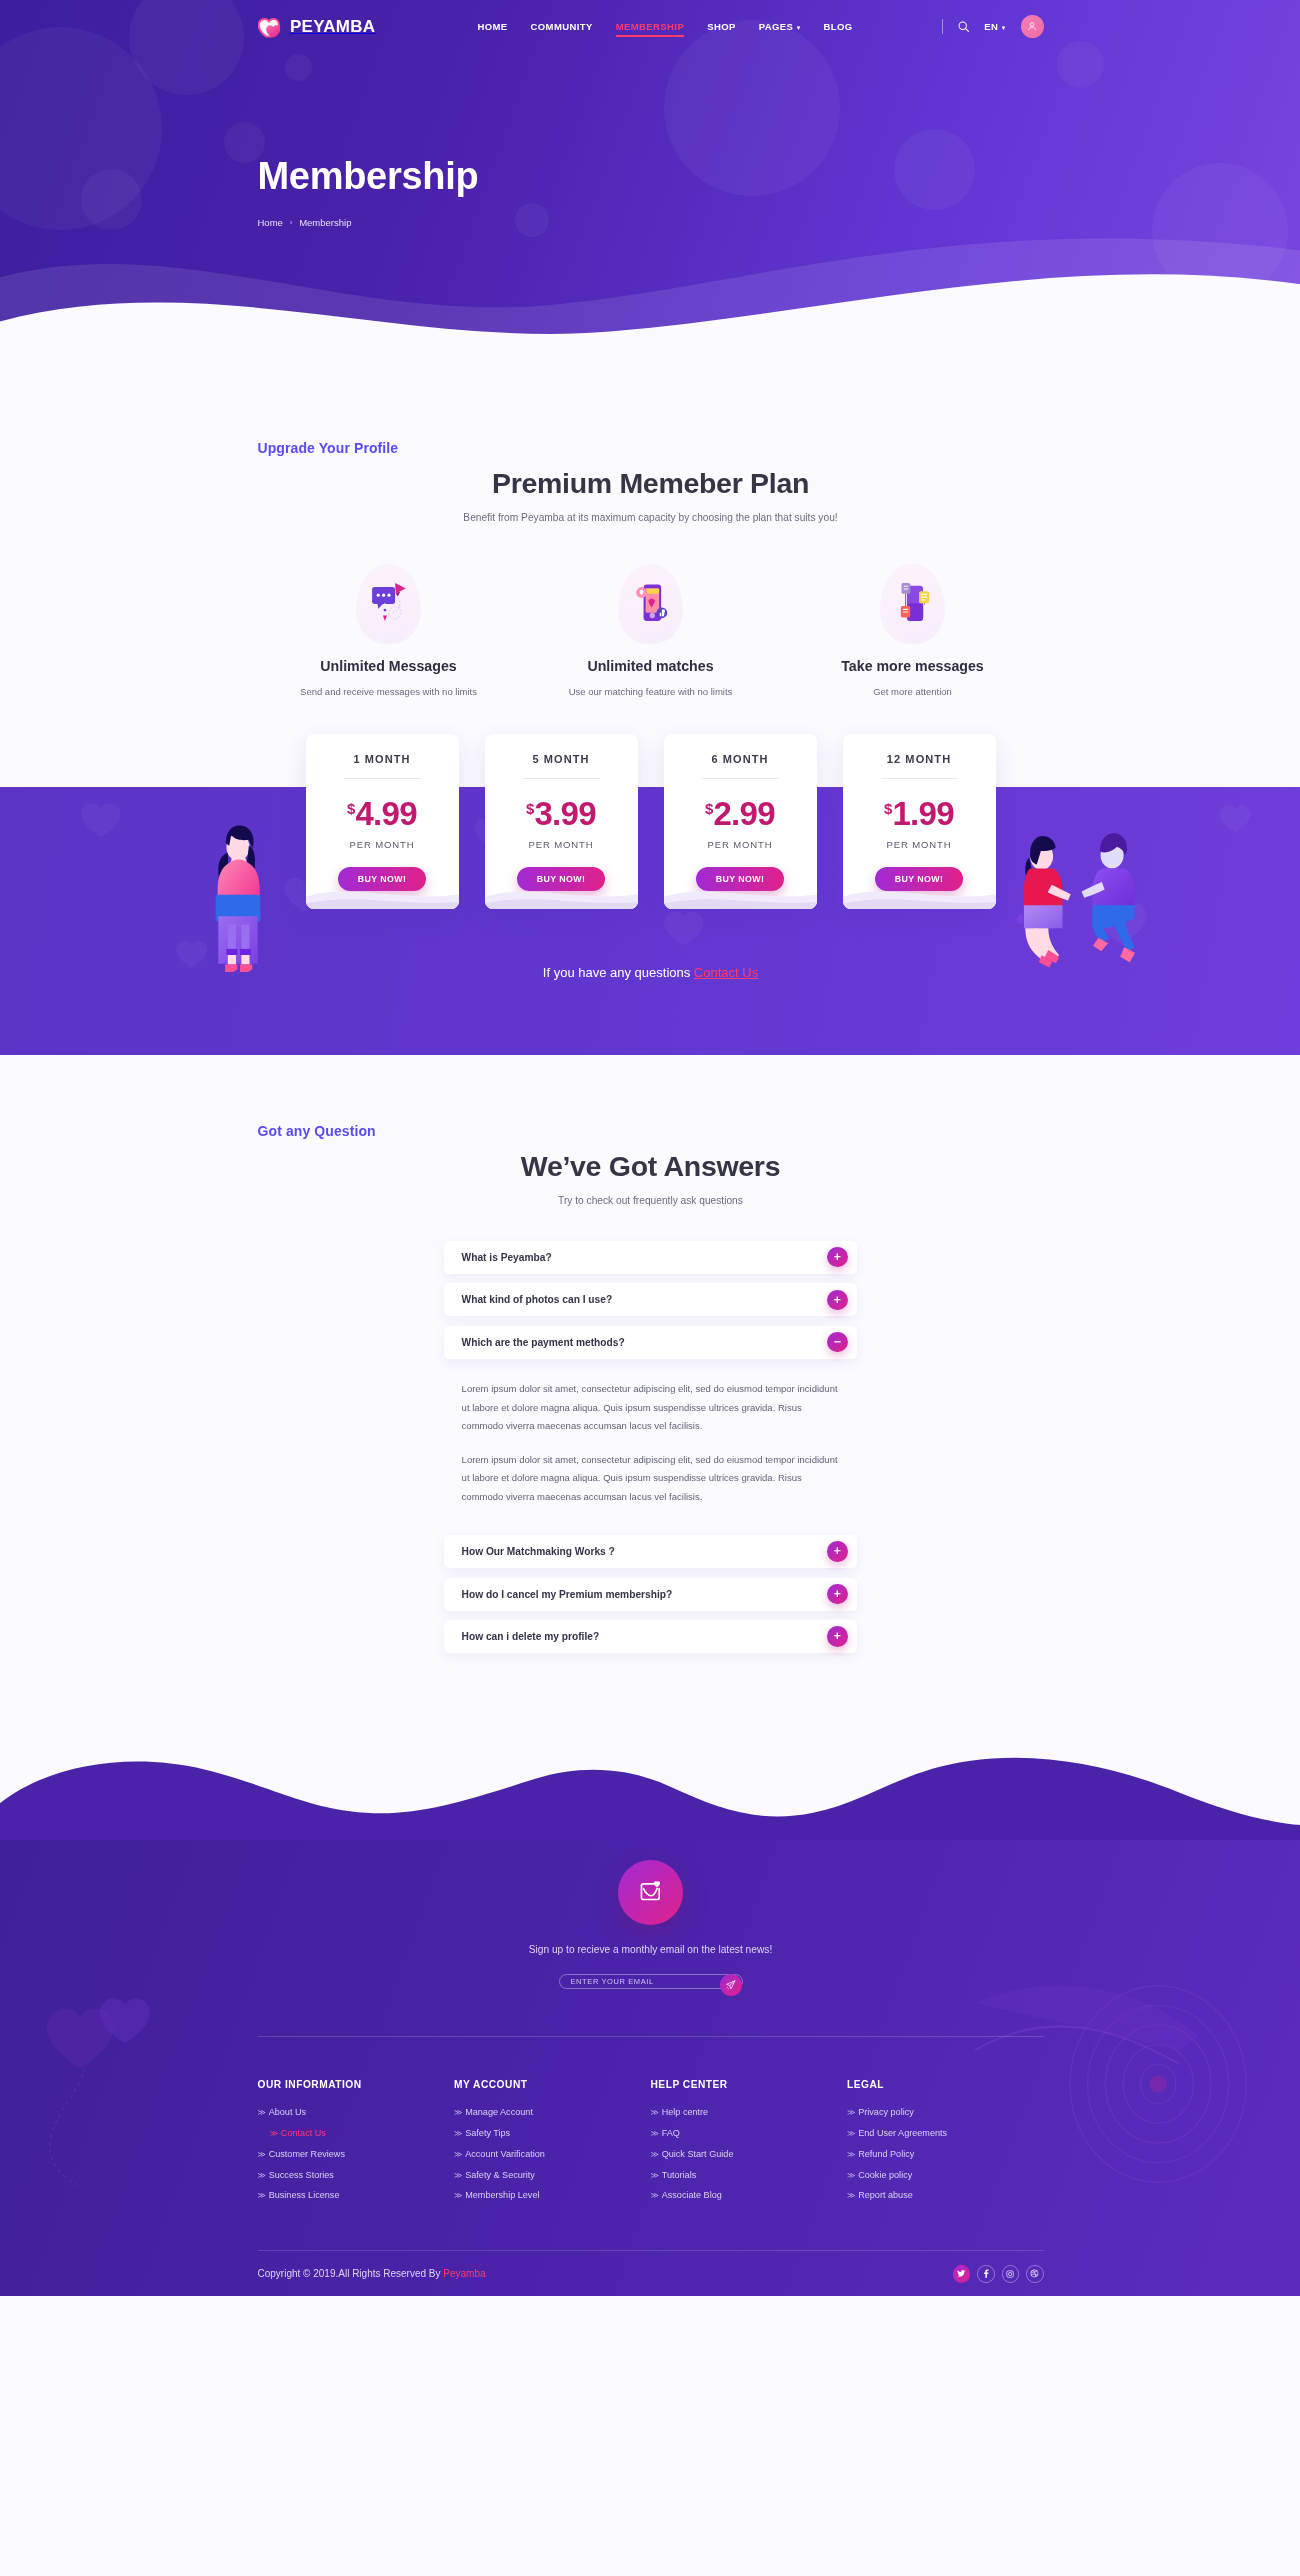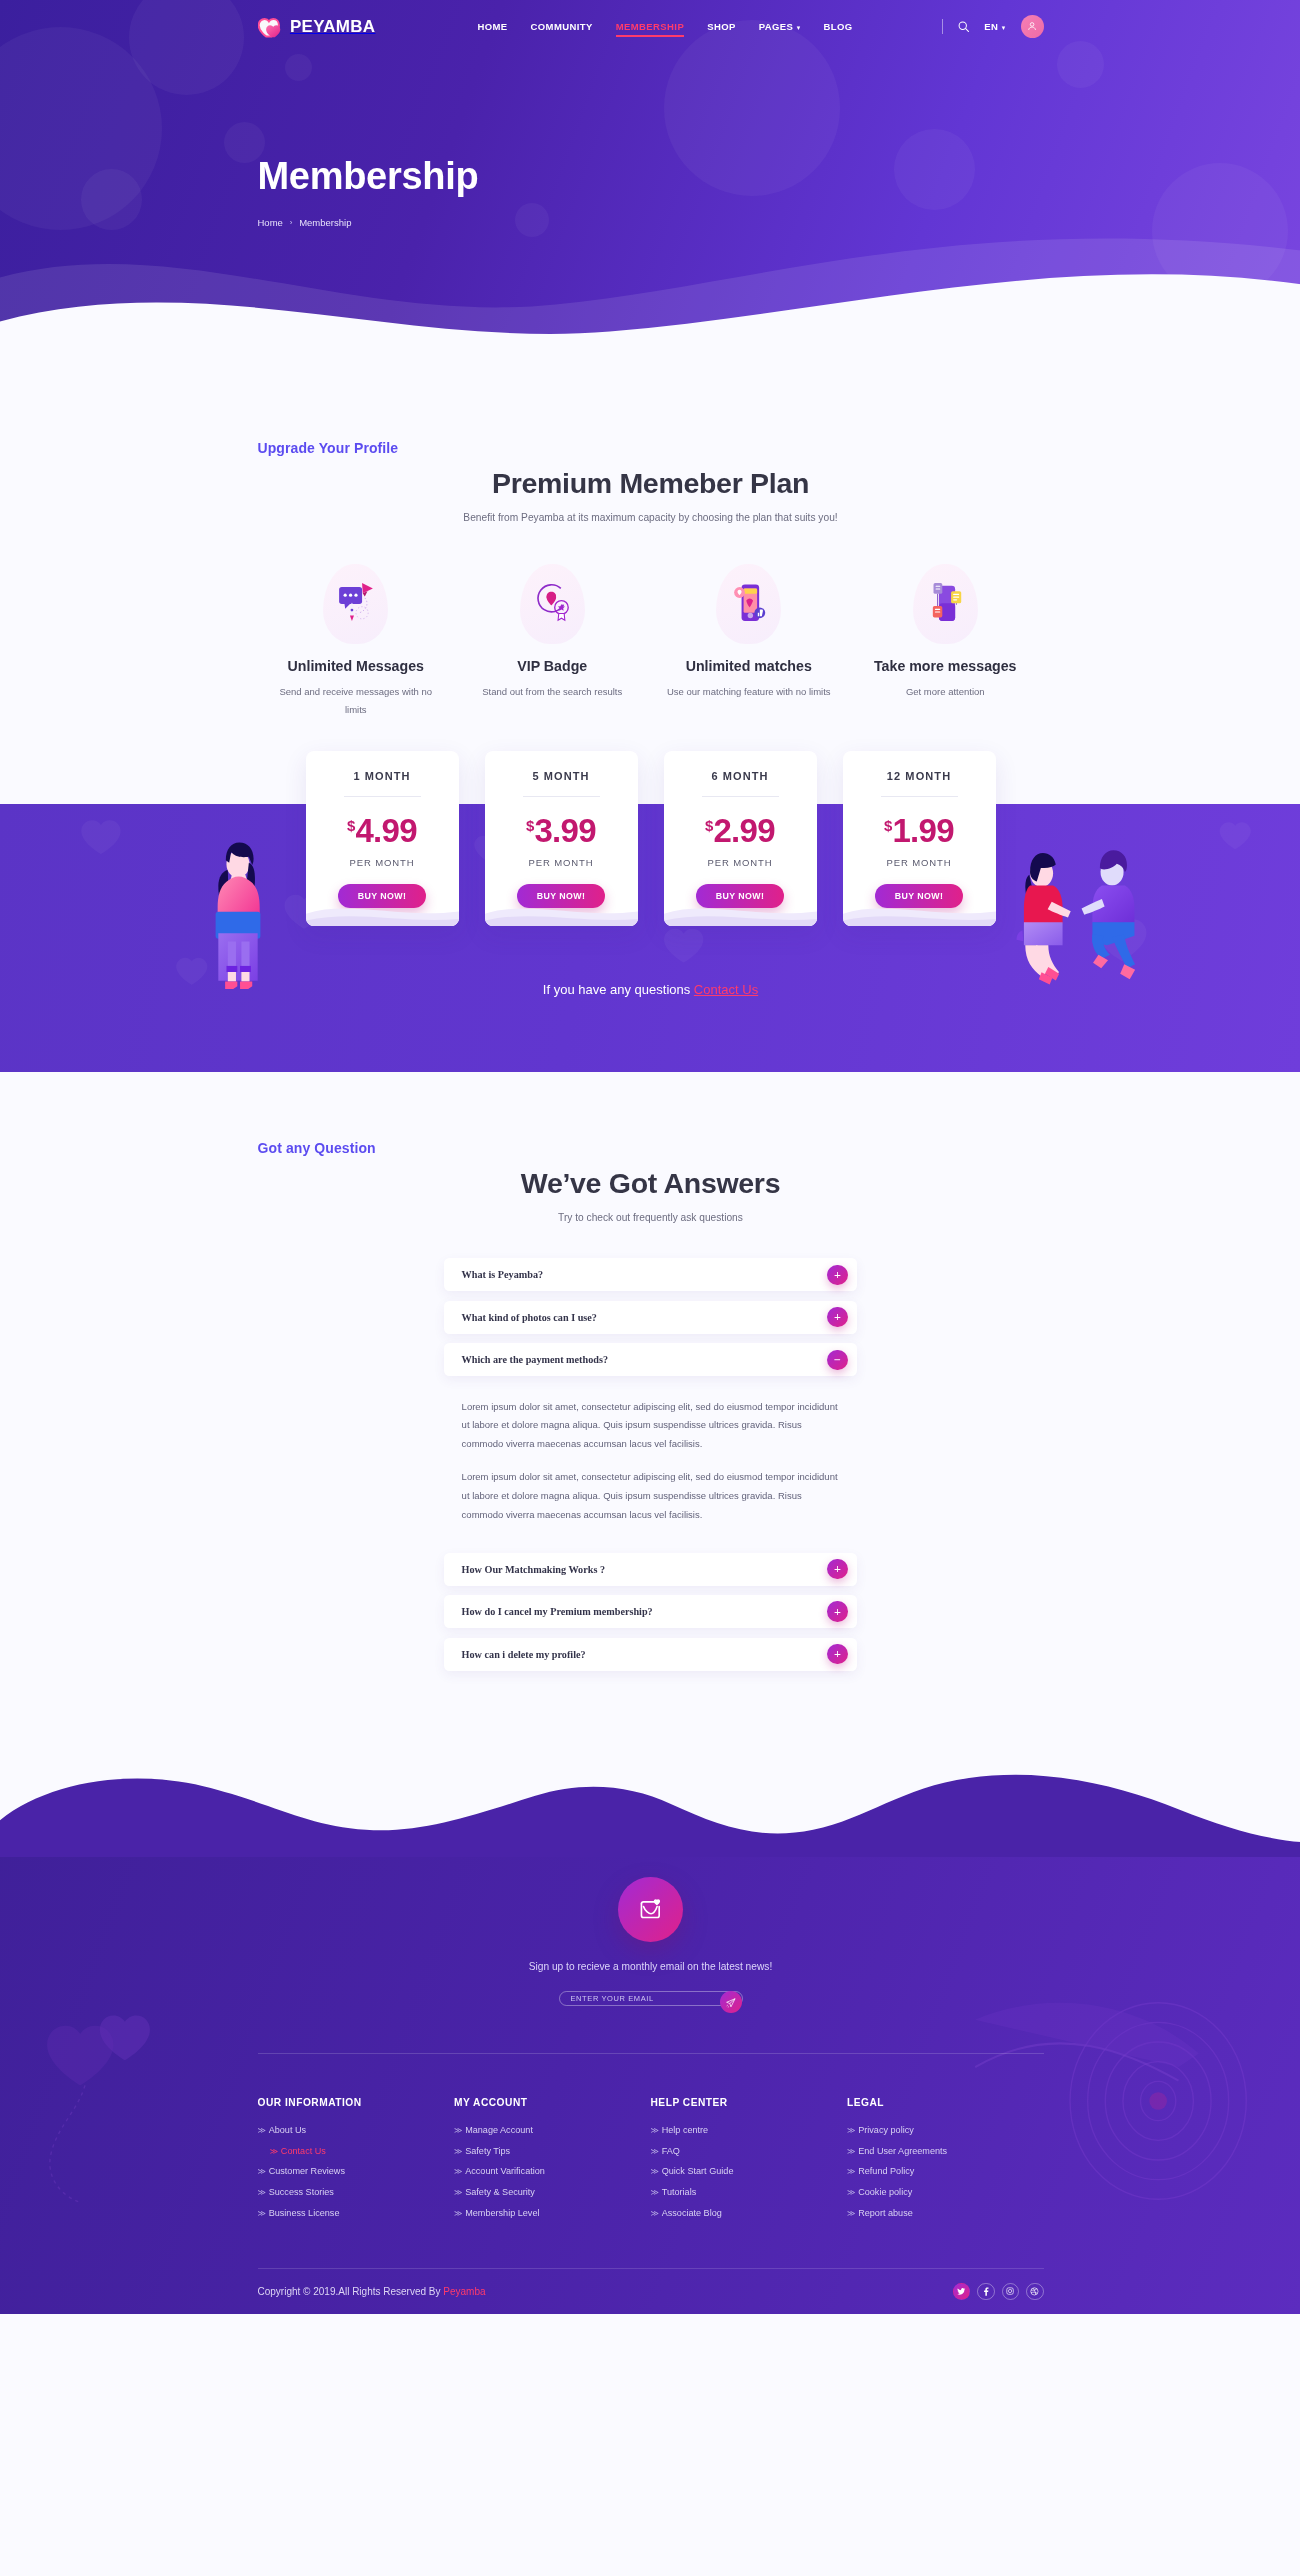--- a/index.html
+++ b/index.html
@@ -136,21 +136,21 @@
   .questions a { color:#ff3b6b; text-decoration:underline; }
 
   .art-left, .art-right { position:absolute; bottom:0; }
 
   
   .faq { background:#fafaff; padding:68px 0 75px; }
   .faq-list { width:413px; margin:35px auto 0; }
   .faq-item {
     background:#fff; border-radius:5.4px; margin-bottom:9.5px;
     box-shadow:0 4.1px 12.2px rgba(80,60,160,.07);
-    height:33px; display:flex; align-items:center; padding:0 9.5px 0 17.6px;font-family:Liberation Serif, serif;
+    height:33px; display:flex; align-items:center; padding:0 9.5px 0 17.6px;
   }
   .faq-q { font-size:10.2px; font-weight:700; color:#33334a; }
   .toggle {
     margin-left:auto; width:20.3px; height:20.3px; border-radius:50%;
     background:linear-gradient(135deg,#a22ad4,#e0218a);
     color:#fff; display:flex; align-items:center; justify-content:center;
     font-size:12.2px; font-weight:700; line-height:1; cursor:pointer;
     box-shadow:0 3.4px 8.1px rgba(190,30,140,.30);
   }
   .faq-answer { padding:12.2px 17.6px 13.6px; }
@@ -325,34 +325,20 @@
               <path d="M41 21 L44 26 L48 18 Z" fill="#b3176d"></path>
               <path d="M22 45c0-6 3-10 3-10s3 4 3 10v9h-6z" fill="#f4f0fb"></path>
               <path d="M22 54h6l-3 8z" fill="#e0218a"></path>
               <circle cx="25" cy="46" r="2" fill="#6c3fd6"></circle>
               <path d="M44 28c6 6 4 18-8 22" fill="none" stroke="#c9a5ea" stroke-width="1.2" stroke-dasharray="2 3"></path>
               <circle cx="40" cy="50" r="9" fill="none" stroke="#c9a5ea" stroke-width="1" stroke-dasharray="2 3"></circle>
             </svg>
           </div>
           <h3>Unlimited Messages</h3>
           <p>Send and receive messages with no limits</p>
-        </div>
-        <div class="feature">
-          <div class="feature-art">
-            <svg width="42" height="50" viewBox="0 0 62 74">
-              <path d="M44 14a20 20 0 1 0 4 24" fill="none" stroke="#8e2bc9" stroke-width="2.4"></path>
-              <path d="M30 20c4 0 7 3 7 7 0 6-7 12-7 12s-7-6-7-12c0-4 3-7 7-7z" fill="#d61e86"></path>
-              <path d="M23 26c0-4 3-7 7-7s7 3 7 7-3 7-7 7-7-3-7-7z" fill="#d61e86"></path>
-              <circle cx="45" cy="42" r="10" fill="none" stroke="#a125cf" stroke-width="2"></circle>
-              <path d="M45 37l1.6 3.3 3.6.5-2.6 2.5.6 3.6-3.2-1.7-3.2 1.7.6-3.6-2.6-2.5 3.6-.5z" fill="#a125cf"></path>
-              <path d="M41 51l-1 10 5-3 5 3-1-10z" fill="#fff" stroke="#a125cf" stroke-width="1.6"></path>
-            </svg>
-          </div>
-          <h3>VIP Badge</h3>
-          <p>Stand out from the search results</p>
         </div>
         <div class="feature">
           <div class="feature-art">
             <svg width="42" height="50" viewBox="0 0 62 74">
               <rect x="20" y="8" width="26" height="54" rx="5" fill="#7b2fd6"></rect>
               <rect x="23" y="14" width="20" height="36" rx="2" fill="#ff8fa6"></rect>
               <rect x="23" y="14" width="20" height="8" rx="2" fill="#ffd24d"></rect>
               <path d="M27 32c3-4 7-4 10 0-2 6-5 10-5 10s-4-4-5-10z" fill="#e0218a"></path>
               <circle cx="33" cy="54" r="4" fill="#c9a5ea"></circle>
               <circle cx="17" cy="20" r="8" fill="#ff8fb3"></circle>

